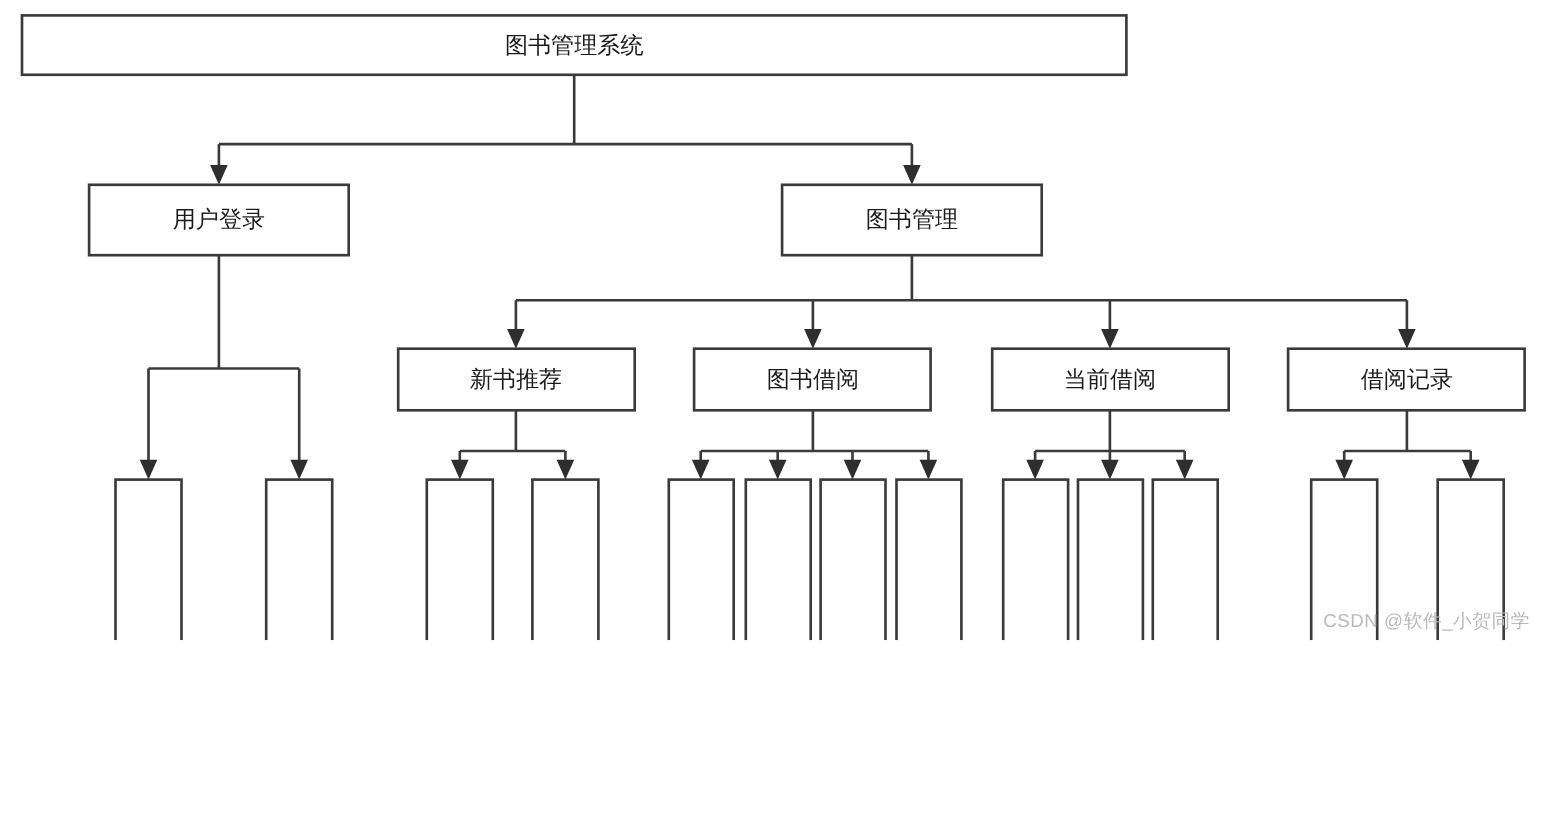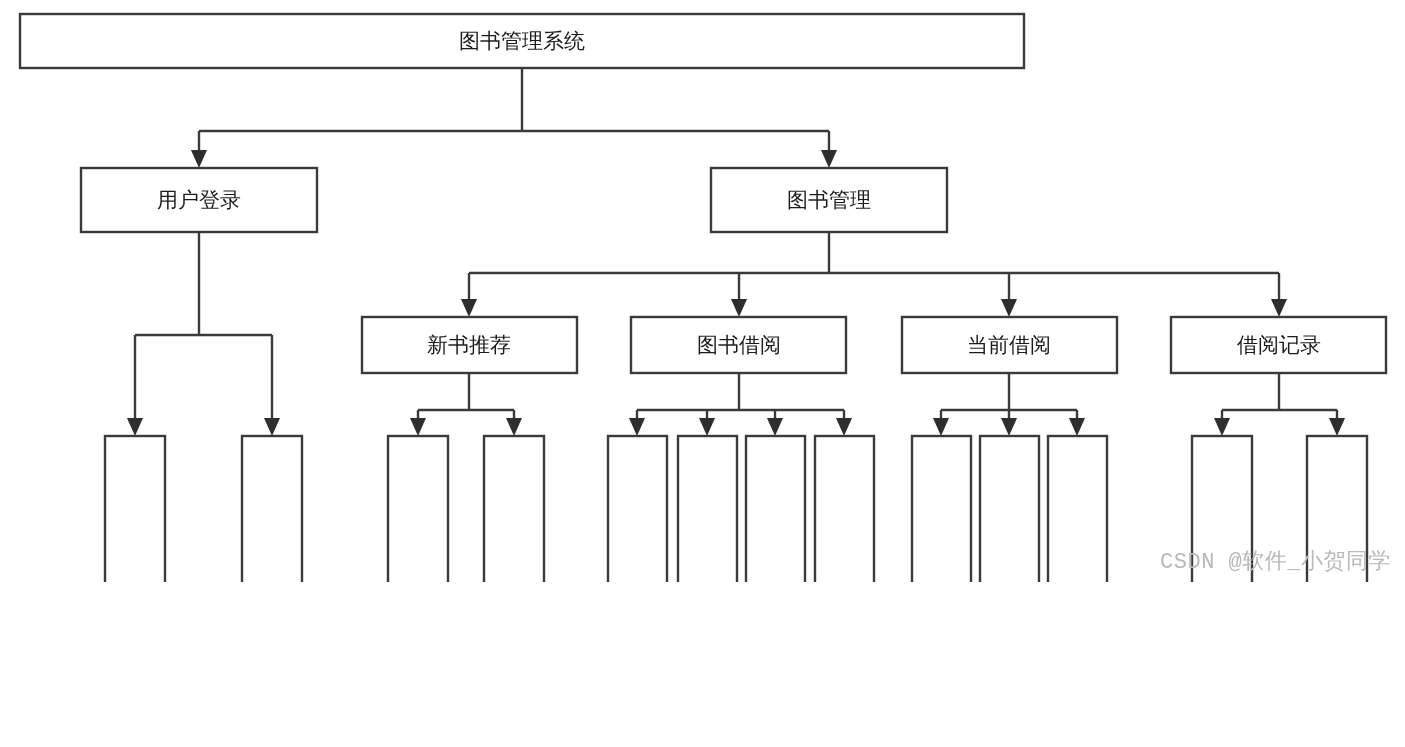--- a/index.html
+++ b/index.html
@@ -59,22 +59,22 @@
     line-height: 1.32;
     color: #1b1b1b;
     letter-spacing: 3px;
     white-space: nowrap;
     pointer-events: none;
   }
   .watermark {
     position: absolute;
     right: 14px;
     bottom: 6px;
-    font-family: Liberation Mono, monospace;
-    font-size: 22px;
+    font-family: Liberation Sans, sans-serif;
+    font-size: 17px;
     color: #b9b9b9;
     letter-spacing: 0.5px;
     white-space: nowrap;
   }
 </style>
 </head>
 <body>
 
 <div id="diagram-root">
 

